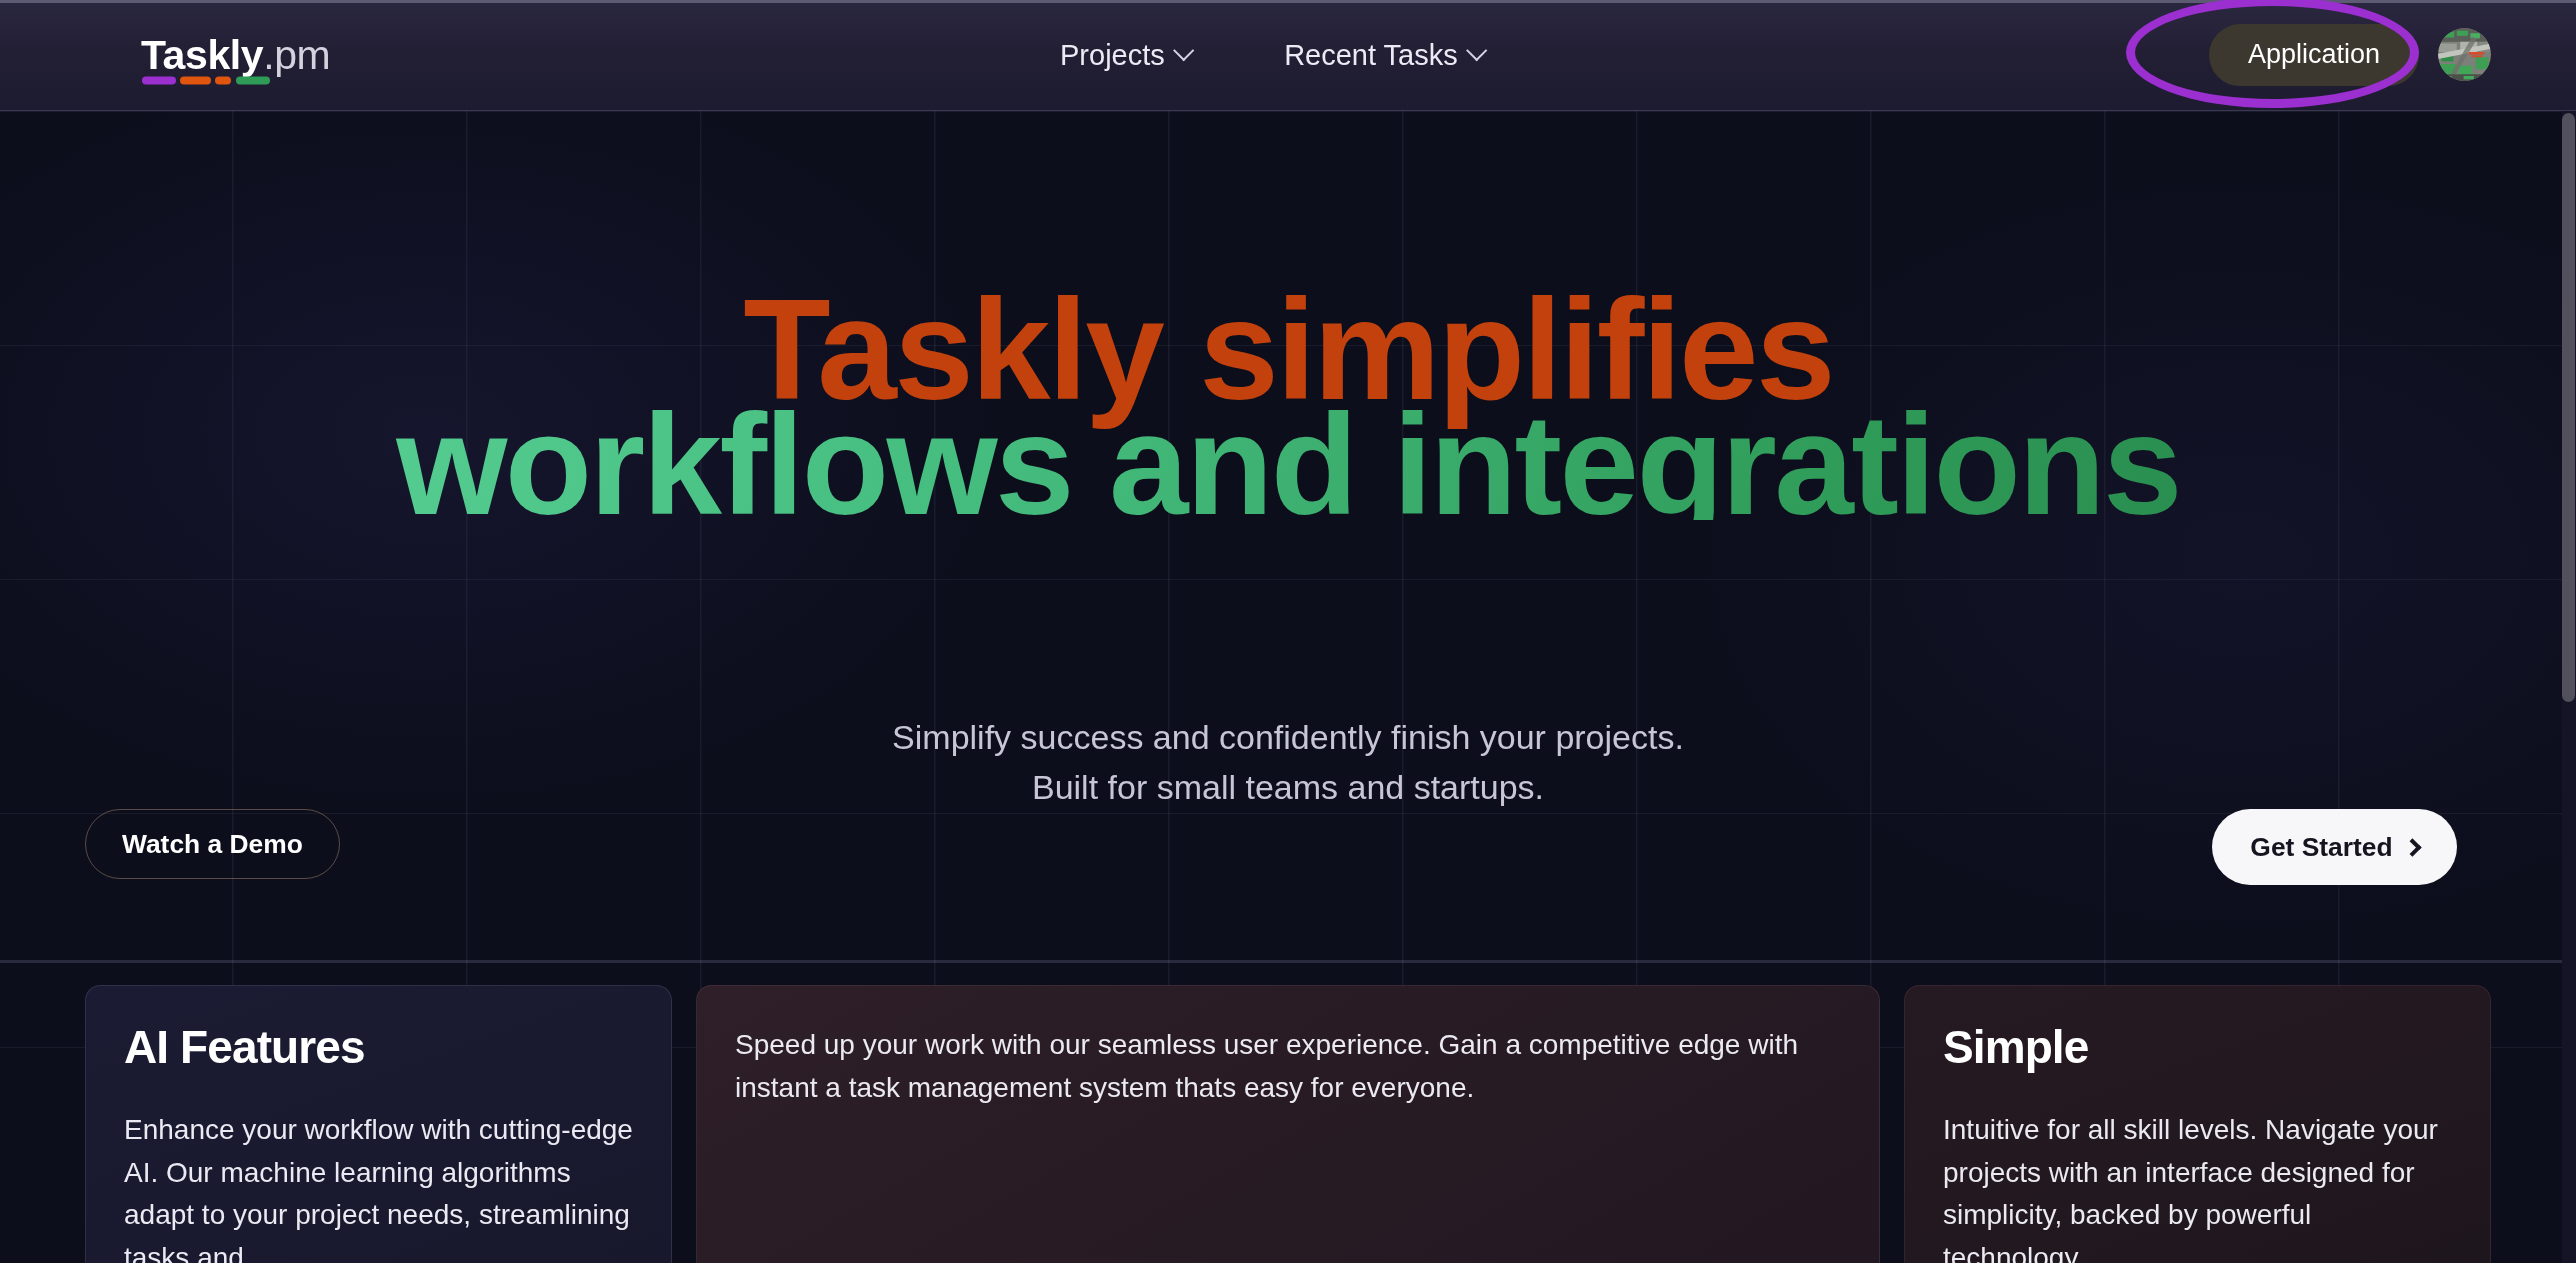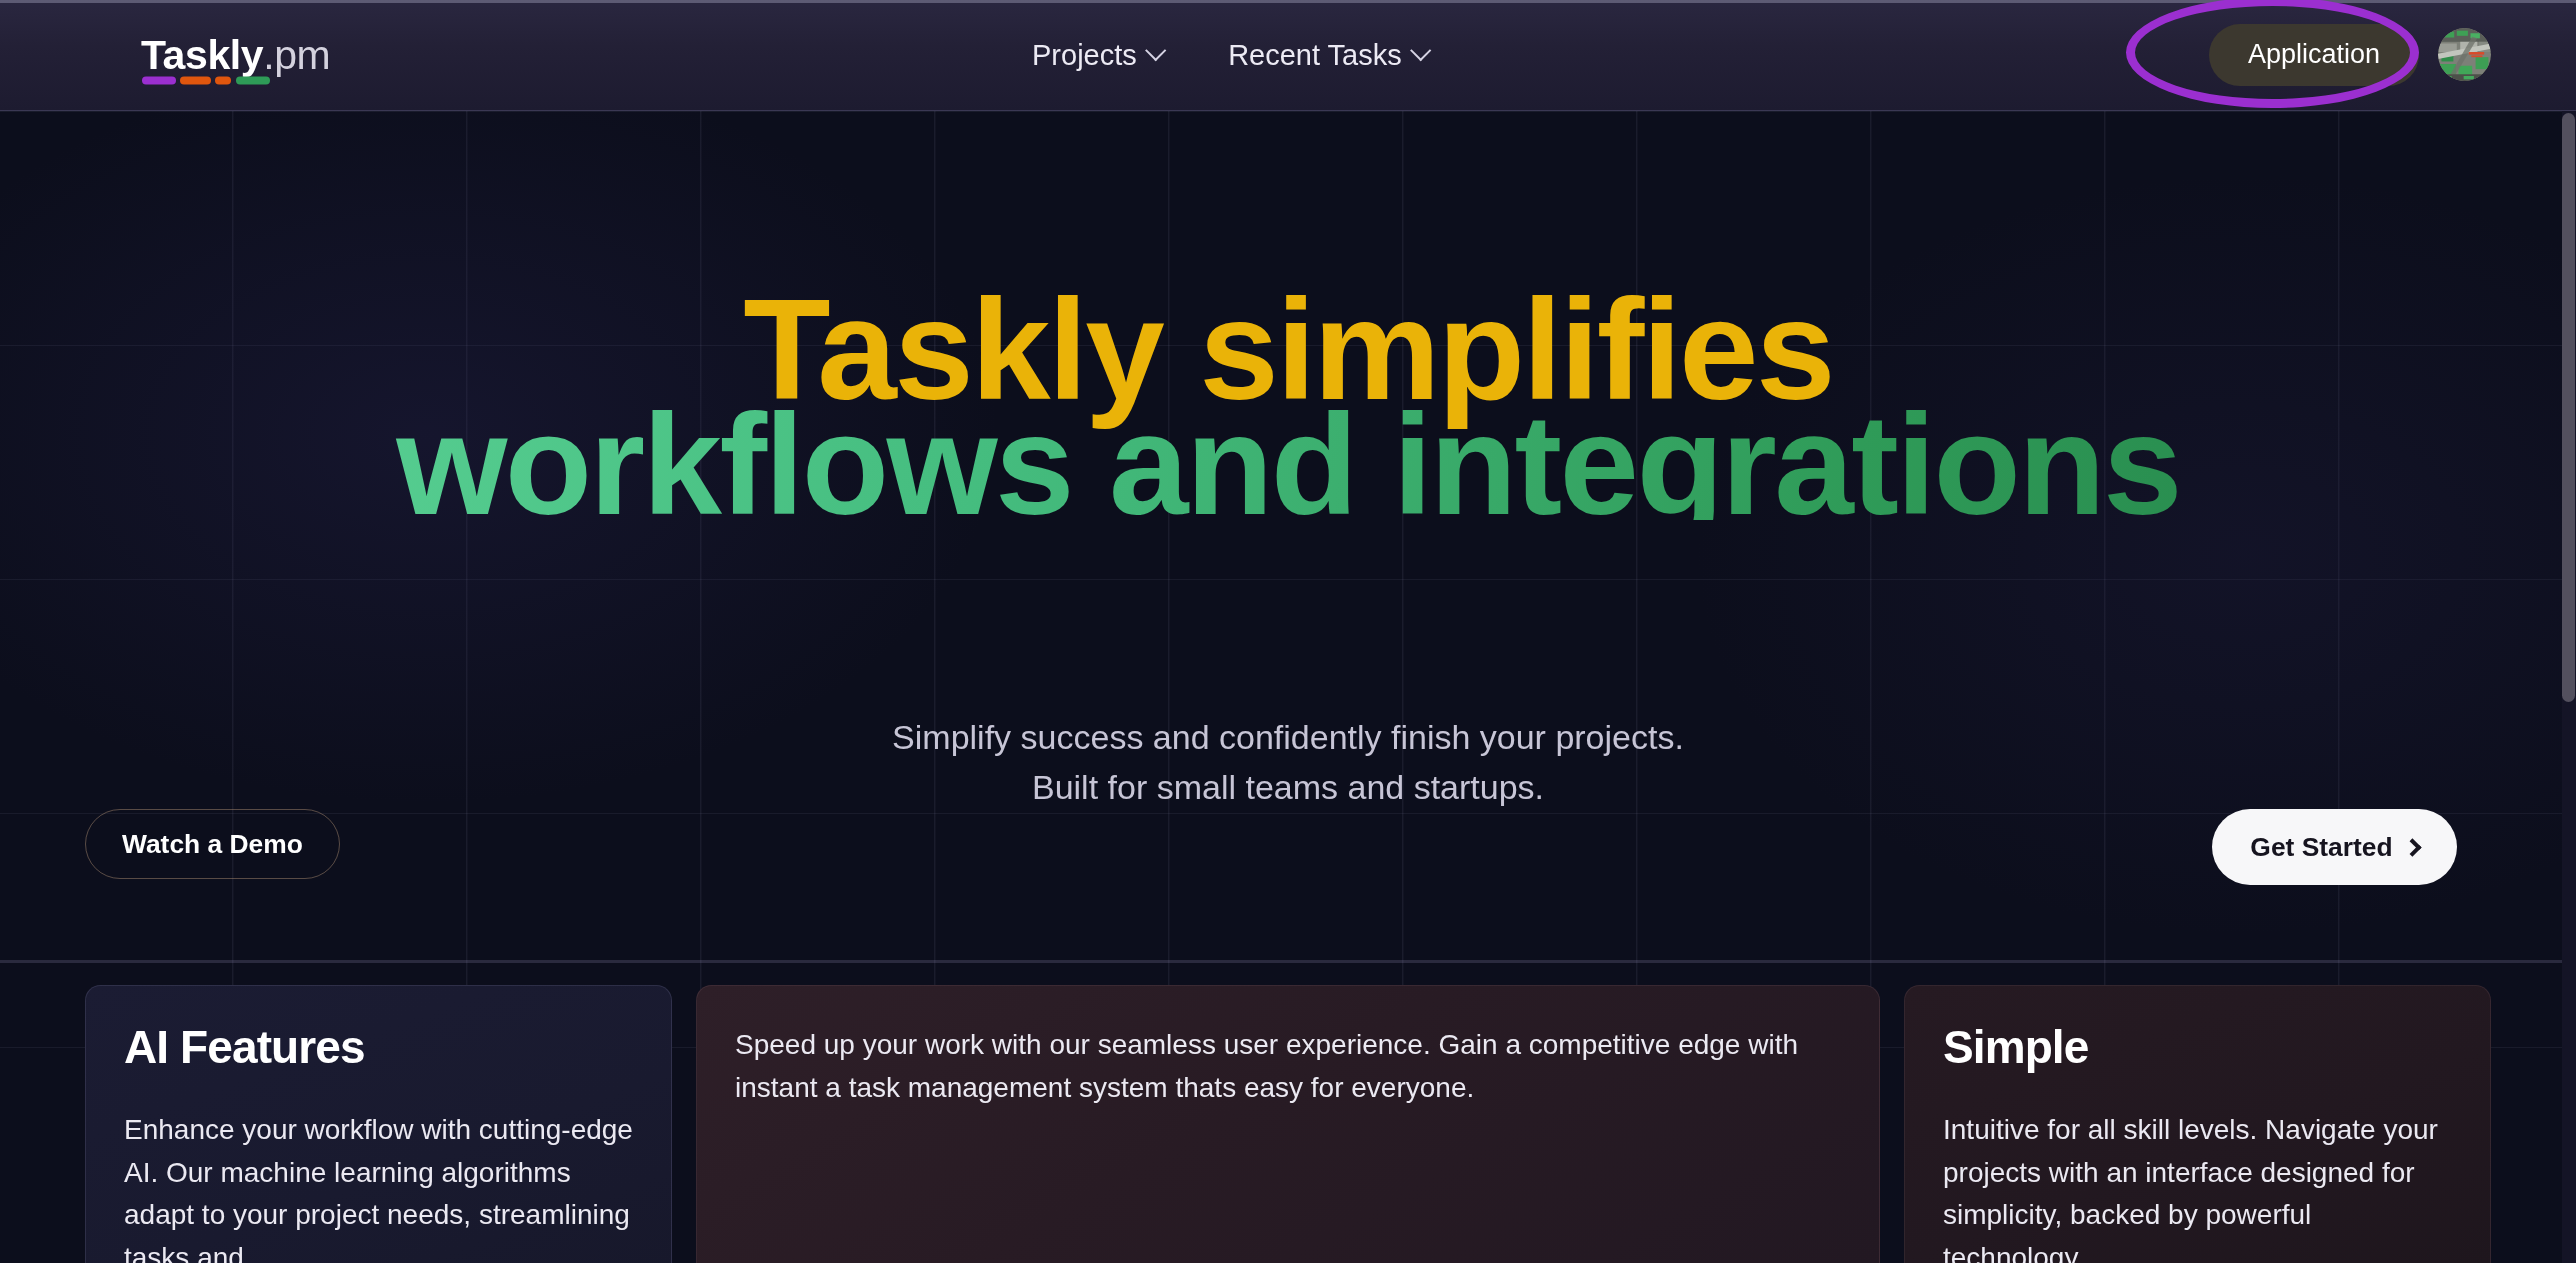--- a/index.html
+++ b/index.html
@@ -103,20 +103,21 @@
     display:flex; align-items:center;
     gap:65px;
   }
   .nav-item {
     display:flex; align-items:center; gap:11px;
     color:#eceaf4;
     font-size:29px;
     font-weight:400;
     cursor:pointer;
     white-space:nowrap;
+    margin-left:28px;
   }
   .chev {
     display:inline-block;
     width:15.4px; height:15.4px;
     border-right:2.6px solid #d6d3e4;
     border-bottom:2.6px solid #d6d3e4;
     transform:translateY(-4.3px) rotate(45deg);
   }
 
   
@@ -165,21 +166,21 @@
   .headline-wrap {
     position:absolute;
     left:0; right:0; top:183px;
     text-align:center;
     overflow:visible;
   }
   .headline-1 {
     display:block;
     font-size:143px;
     font-weight:700;
-    color:#eab308;
+    color:#c2410c;
     letter-spacing:-2.6px;
     line-height:0.78;
     white-space:nowrap;
   }
   .headline-2 {
     display:block;
     font-size:143px;
     font-weight:700;
     letter-spacing:-2.6px;
     line-height:0.78;

